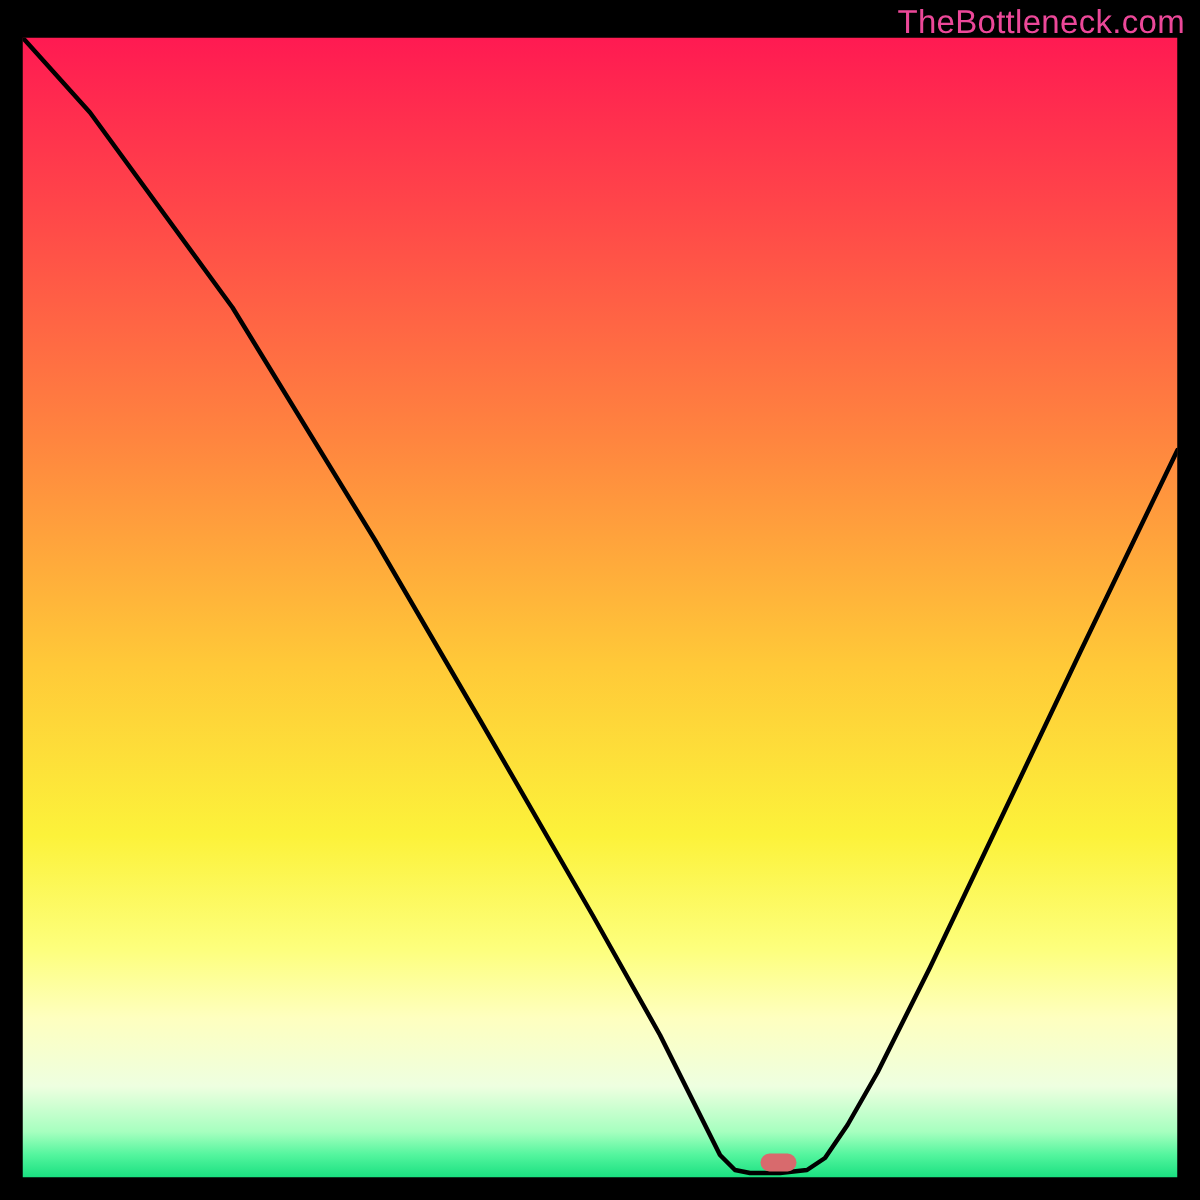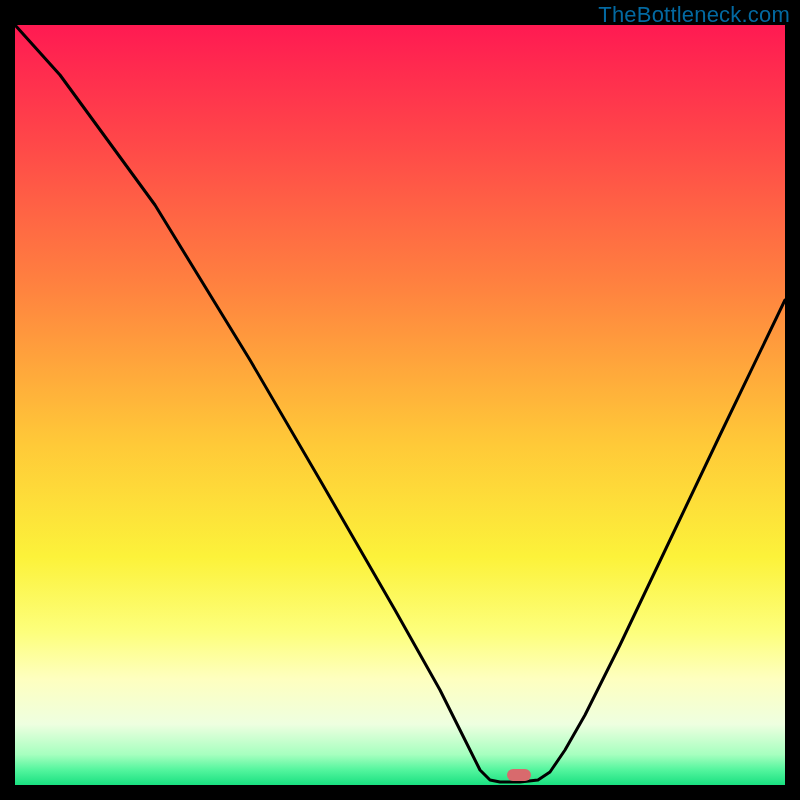--- a/index.html
+++ b/index.html
@@ -13,21 +13,21 @@
   }
   .stage {
     position: relative;
     width: 800px;
     height: 800px;
   }
   .watermark {
     position: absolute;
     top: 2px;
     right: 10px;
-    color: #0369a1;
+    color: #ec4899;
     font-size: 22px;
     font-weight: 500;
     letter-spacing: 0.2px;
     z-index: 10;
   }
   .frame {
     position: absolute;
     left: 15px;
     top: 25px;
     width: 770px;

